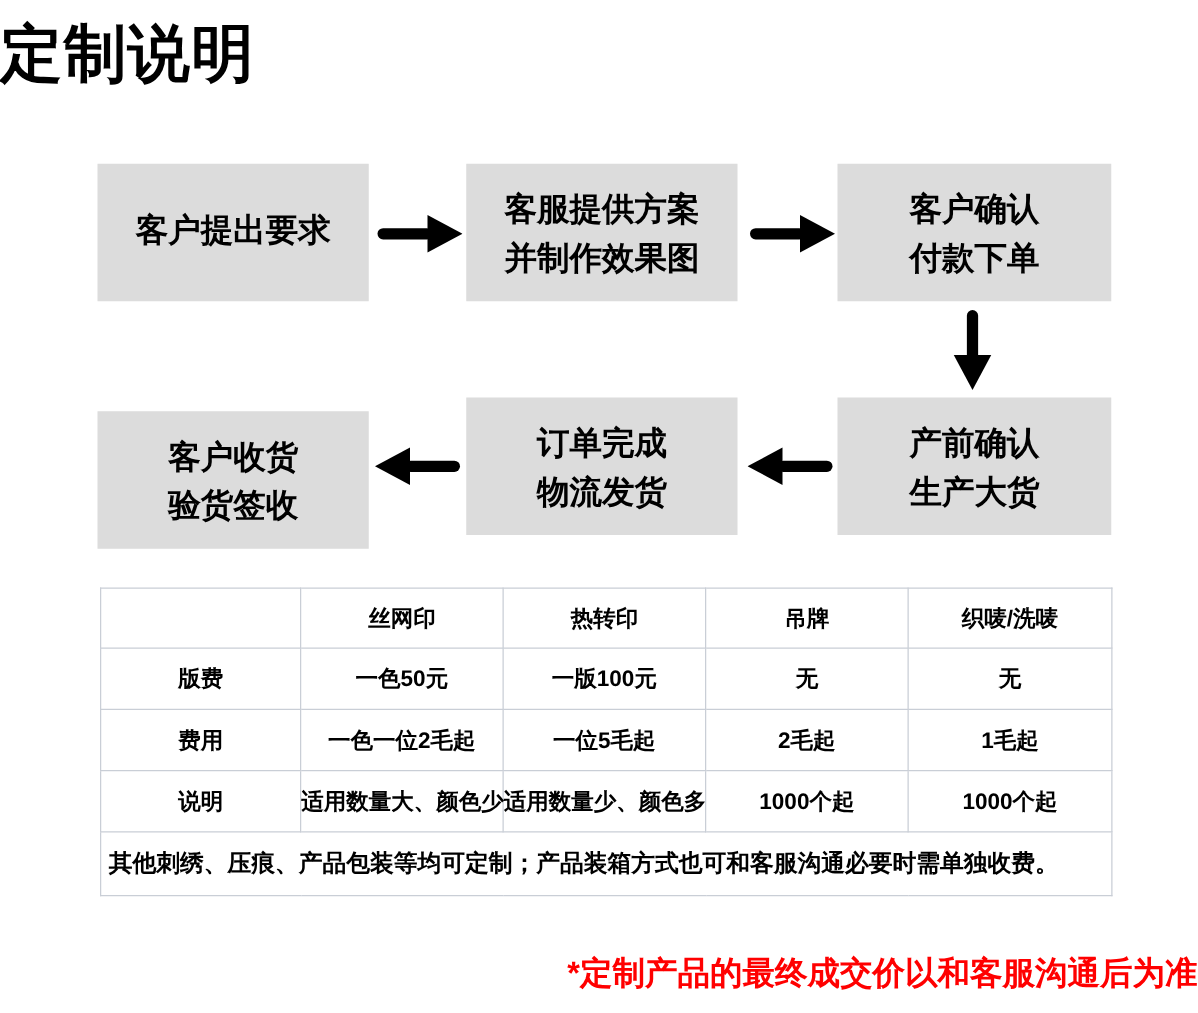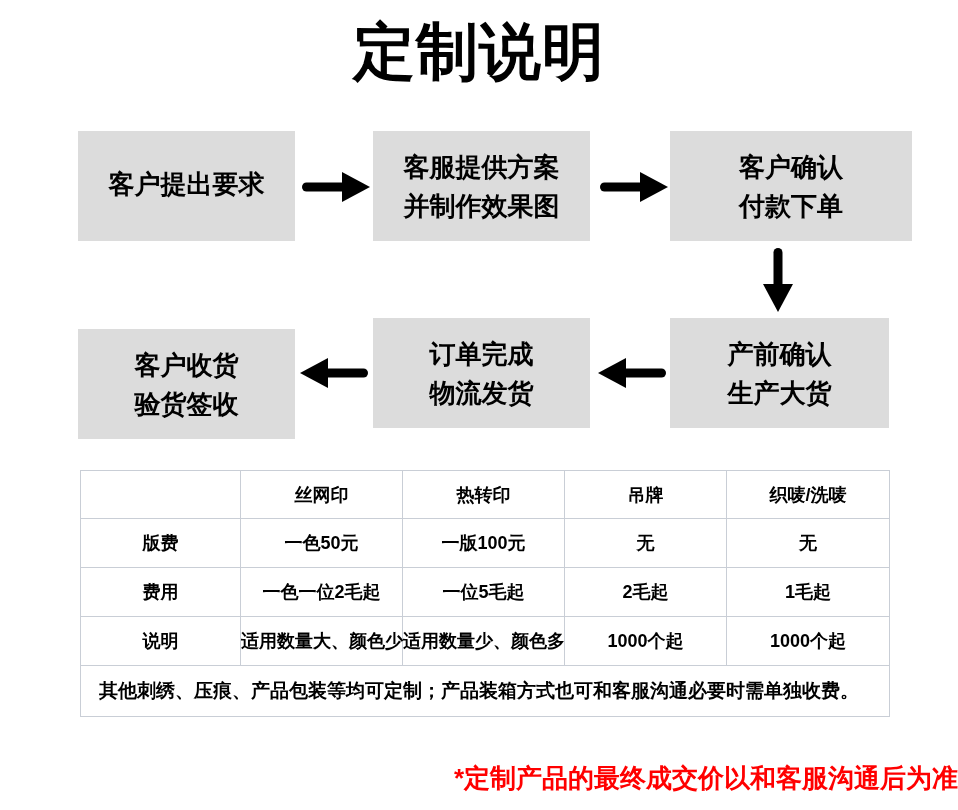--- a/index.html
+++ b/index.html
@@ -12,22 +12,21 @@
     position:relative;
     width:958px;
     height:810px;
     background:#ffffff;
     overflow:hidden;
   }
   .title {
     position:absolute;
     top:10px; left:0;
     width:100%;
-    text-align:center;
-    font-size:62px;
+    font-size:50px;
     font-weight:900;
     letter-spacing:1px;
     color:#000;
   }
   .flow-box {
     position:absolute;
     width:217px;
     height:110px;
     background:#dcdcdc;
     display:flex;
@@ -37,21 +36,21 @@
     gap:13px;
   }
   .flow-line {
     font-size:26px;
     font-weight:700;
     line-height:1;
     white-space:nowrap;
   }
   .b1 { left:78px;  top:131px;font-family:Liberation Mono, monospace; }
   .b2 { left:373px; top:131px; }
-  .b3 { left:670px; top:131px; width:242px; }
+  .b3 { left:670px; top:131px; width:219px; }
   .b4 { left:78px;  top:329px; }
   .b5 { left:373px; top:318px; }
   .b6 { left:670px; top:318px; width:219px; }
   .arrow { position:absolute; }
   .arrow * { fill:#000; }
   .a1 { left:300px; top:169px; }
   .a2 { left:598px; top:169px; }
   .ad { left:762px; top:246px; }
   .a3 { left:598px; top:355px; }
   .a4 { left:300px; top:355px; }
@@ -69,21 +68,21 @@
     font-size:18px;
     font-weight:700;
     color:#000;
     white-space:nowrap;
   }
   .spec-table tr.hdr    { height:48px; }
   .spec-table tr.r      { height:49px;padding-left:28px; }
   .spec-table tr.note-r { height:51px; }
   .spec-table td.note-cell {
     text-align:left;
-    padding-left:18px;
+    padding-left:6px;
     font-size:19px;
     white-space:normal;
   }
   .footer-note {
     position:absolute;
     top:761px; left:0;
     width:100%;
     text-align:right;
     font-size:26px;
     font-weight:800;

